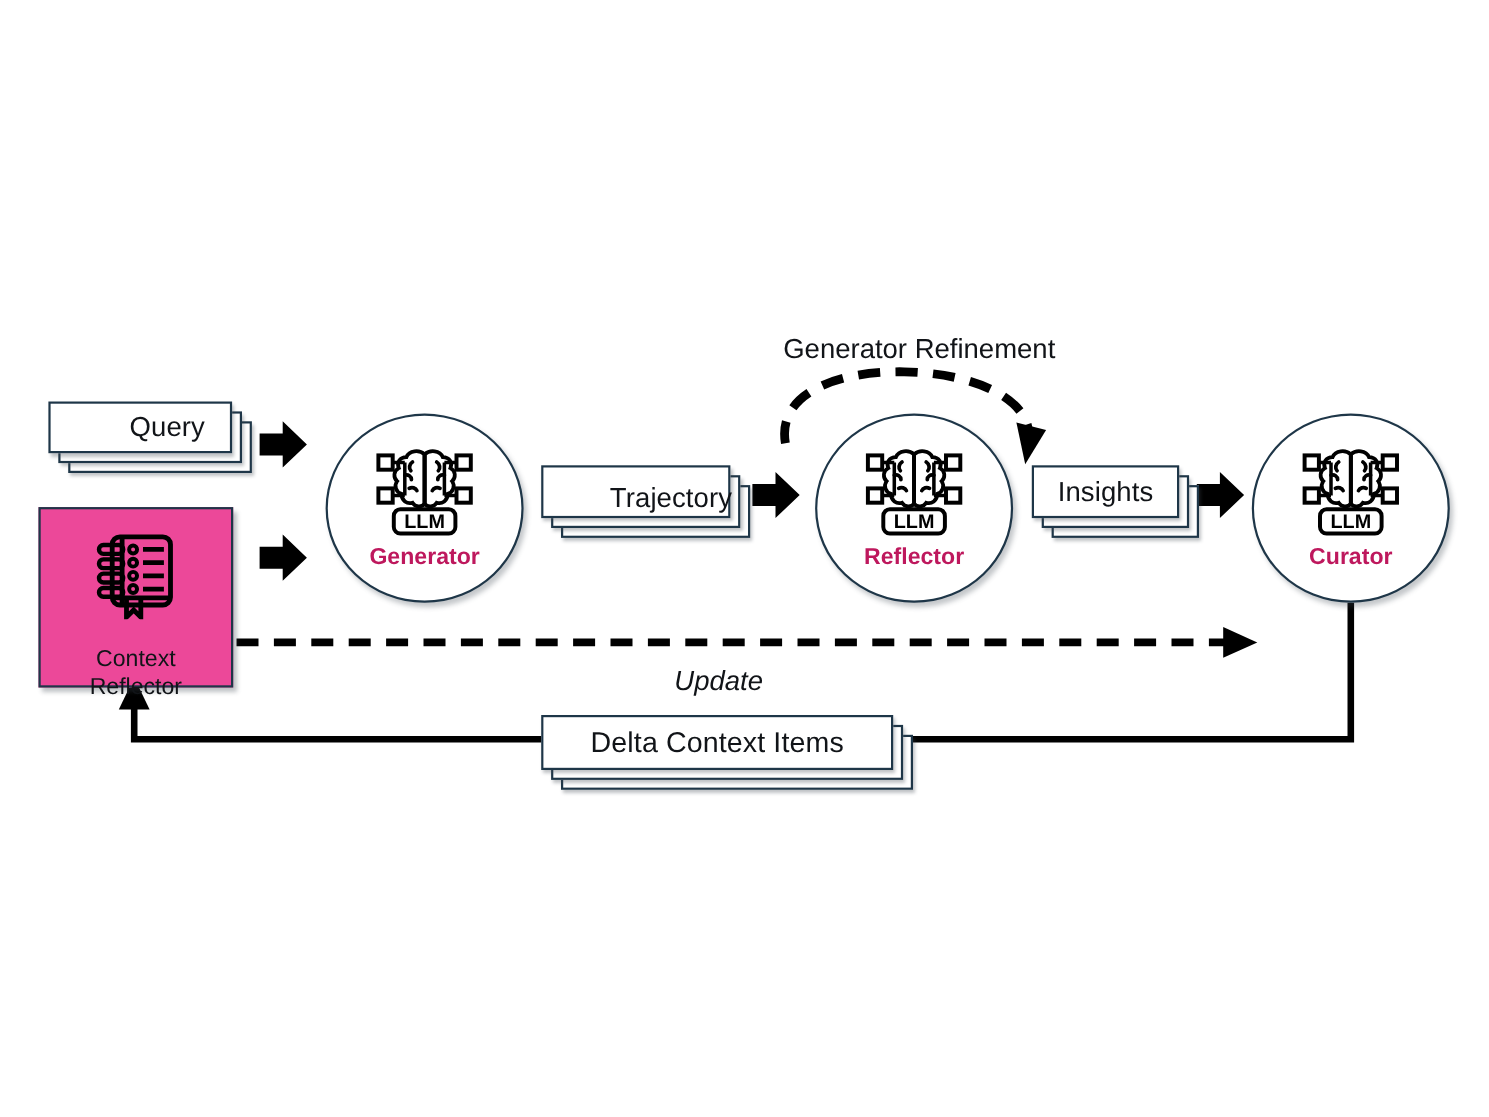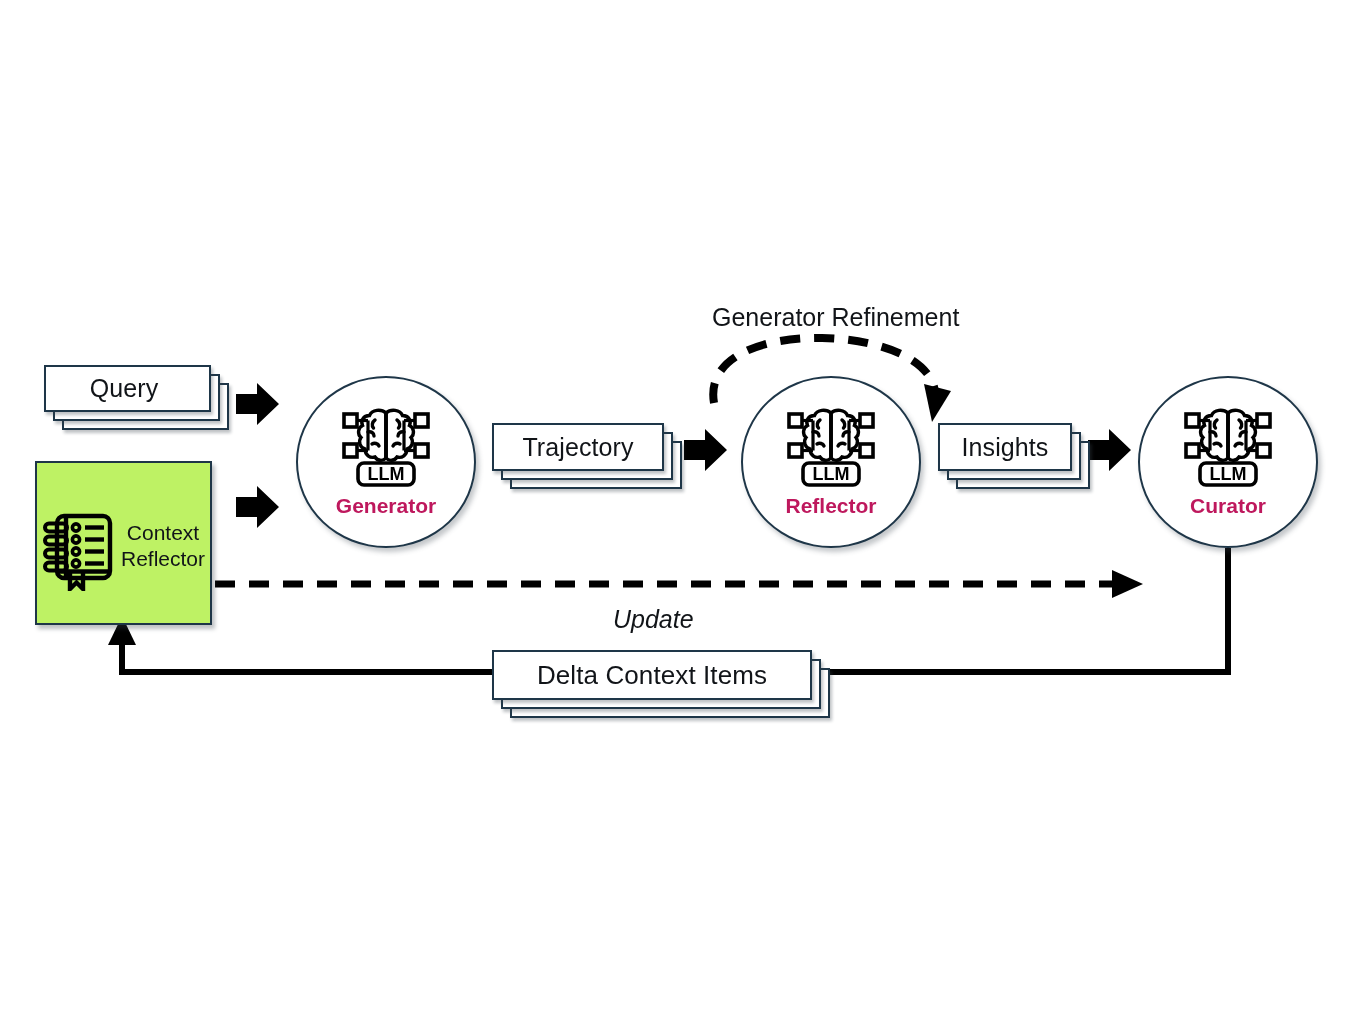--- a/index.html
+++ b/index.html
@@ -49,28 +49,29 @@
     align-items: center;
     justify-content: center;
     color: #111418;
     white-space: nowrap;
     letter-spacing: .1px;
   }
 
   
   .playbook {
     position: absolute;
-    background: #bef264;
+    background: #ec4899;
     border: 2.5px solid #1e3648;
     box-sizing: border-box;
     box-shadow: 3px 4px 4px rgba(60,70,80,0.33);
     display: flex;
-    flex-direction: row;
+    flex-direction: column;
     align-items: center;
     justify-content: flex-start;
+    gap: 12px;
   }
   .playbook .pb-icon { margin-top: 16px; }
   .playbook .pb-text {
     margin-top: 6px;
     text-align: center;
     color: #111418;
     font-size: 21px;
     line-height: 26px;
   }
 
@@ -147,21 +148,21 @@
     <g>
       <path d="M1228,548 L1228,672 L122,672 L122,640" fill="none" stroke="#000000" stroke-width="6" stroke-linejoin="miter"></path>
       <path d="M108,645 L122,616 L136,645 Z" fill="#000000"></path>
     </g>
   </svg>
 
   <div class="stack" style="left:44px; top:365px; width:185px; height:65px;">
     <div class="sheet s3" style="width:167px; height:47px;"></div>
     <div class="sheet s2" style="width:167px; height:47px;"></div>
     <div class="sheet s1" style="width:167px; height:47px;"></div>
-    <div class="label" style="width:160px; height:47px; font-size:25px;">Query</div>
+    <div class="label" style="width:160px; height:47px; font-size:25px;padding-left:28px;">Query</div>
   </div>
 
   <div class="playbook" style="left:35px; top:461px; width:177px; height:164px;">
     <span class="pb-icon">
       <svg width="84" height="84" viewBox="0 0 84 84">
 
         <rect x="20" y="9" width="53" height="62" rx="7" ry="7" fill="none" stroke="#000000" stroke-width="4.4"></rect>
 
         <path d="M29,9 L29,71" fill="none" stroke="#000000" stroke-width="4.4"></path>
         <path d="M20,62 L73,62" fill="none" stroke="#000000" stroke-width="4.4" opacity="0"></path>
@@ -239,21 +240,21 @@
         <text x="48" y="74" text-anchor="middle" font-family="Liberation Sans, sans-serif" font-size="18" font-weight="bold" fill="#000000">LLM</text>
       </svg>
     </span>
     <div class="node-label">Generator</div>
   </div>
 
   <div class="stack" style="left:492px; top:423px; width:200px; height:72px;">
     <div class="sheet s3" style="width:172px; height:48px;"></div>
     <div class="sheet s2" style="width:172px; height:48px;"></div>
     <div class="sheet s1" style="width:172px; height:48px;"></div>
-    <div class="label" style="width:172px; height:48px; font-size:25px;">Trajectory</div>
+    <div class="label" style="width:172px; height:61px; font-size:25px;padding-left:32px;">Trajectory</div>
   </div>
 
   <div class="node" style="left:741px; top:376px; width:180px; height:172px;">
     <span>
       <svg width="96" height="82" viewBox="0 0 96 82">
         <g fill="none" stroke="#000000" stroke-width="3.6">
           <rect x="6" y="8" width="13" height="13"></rect>
           <rect x="6" y="38" width="13" height="13"></rect>
           <rect x="77" y="8" width="13" height="13"></rect>
           <rect x="77" y="38" width="13" height="13"></rect>

